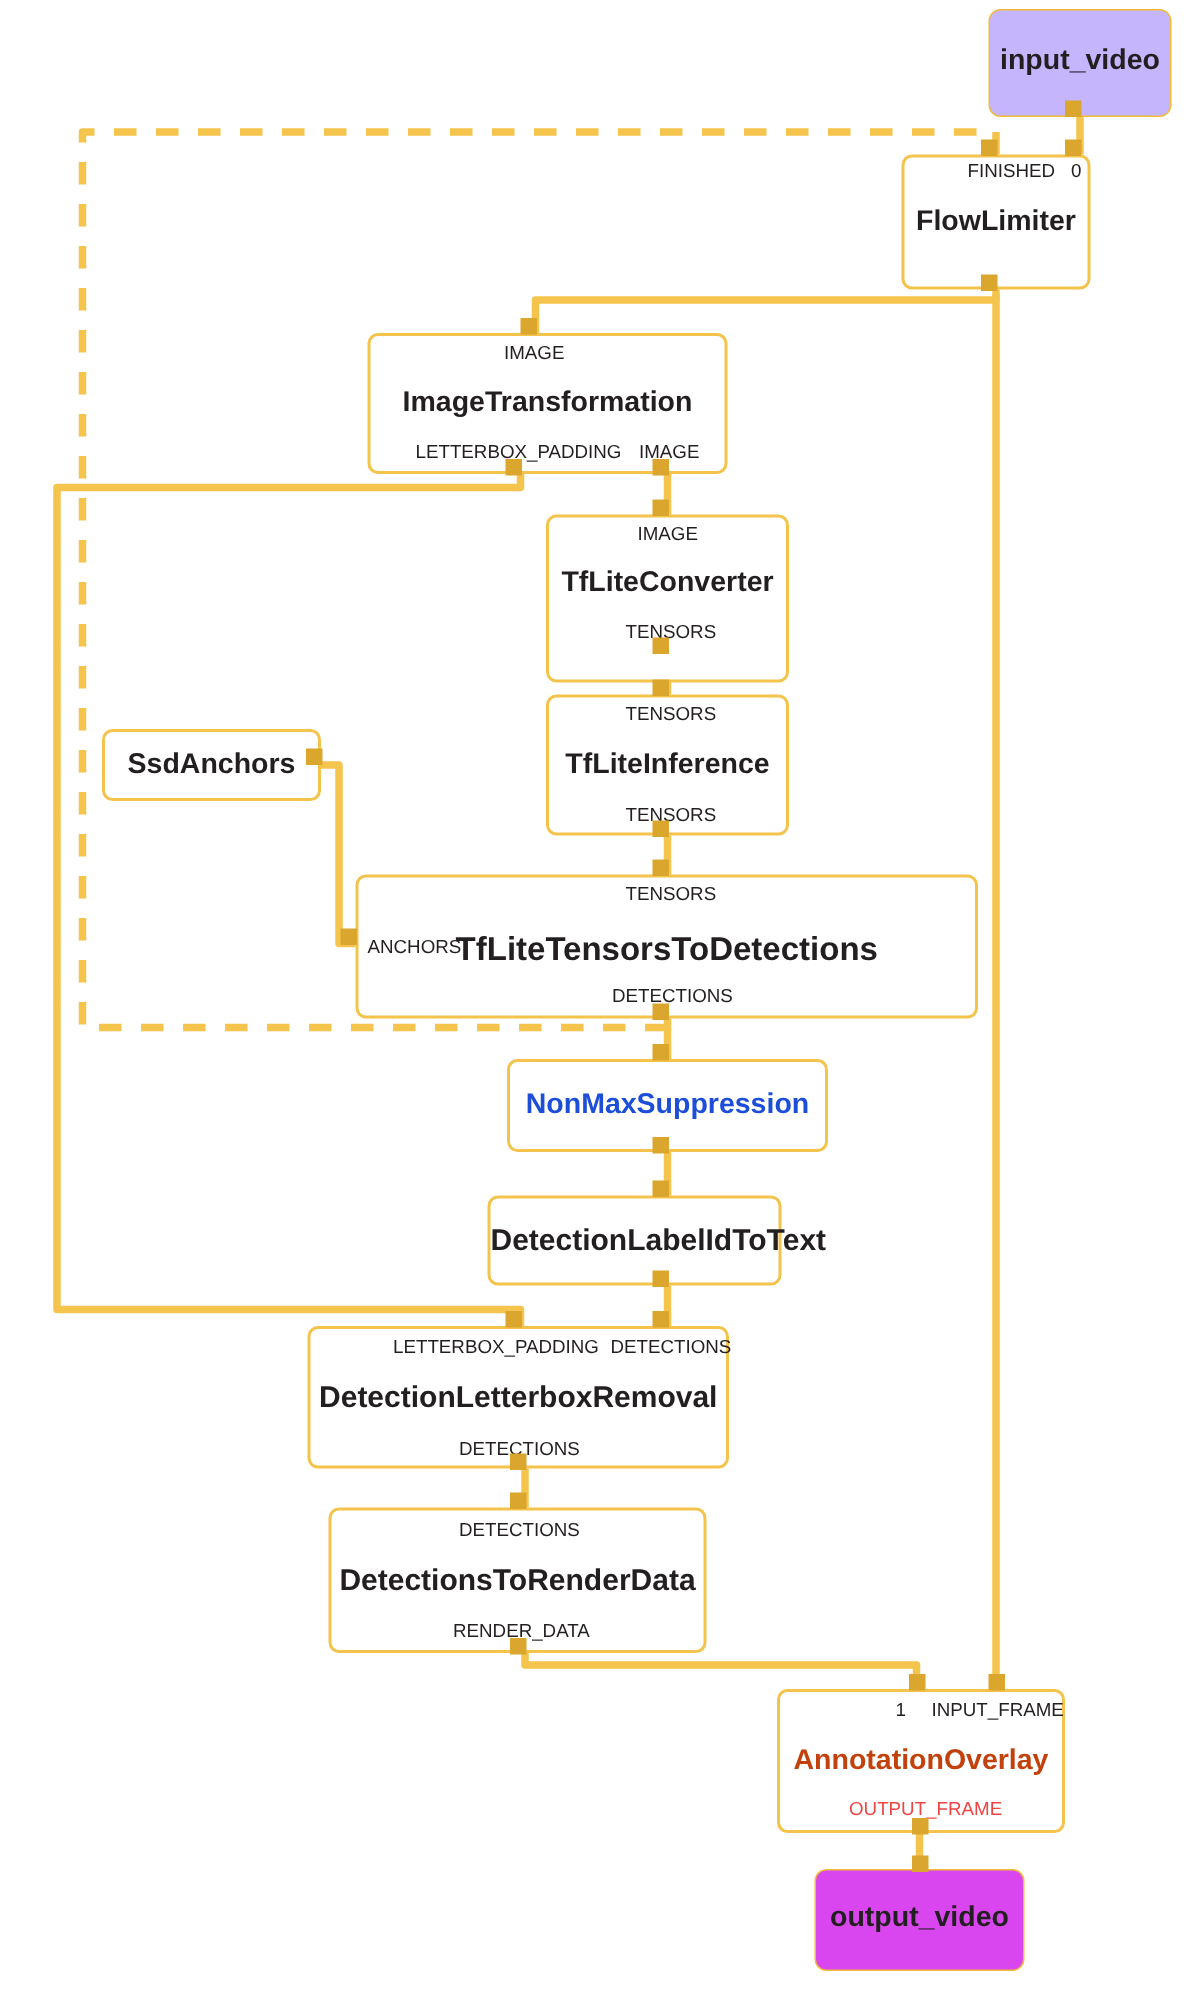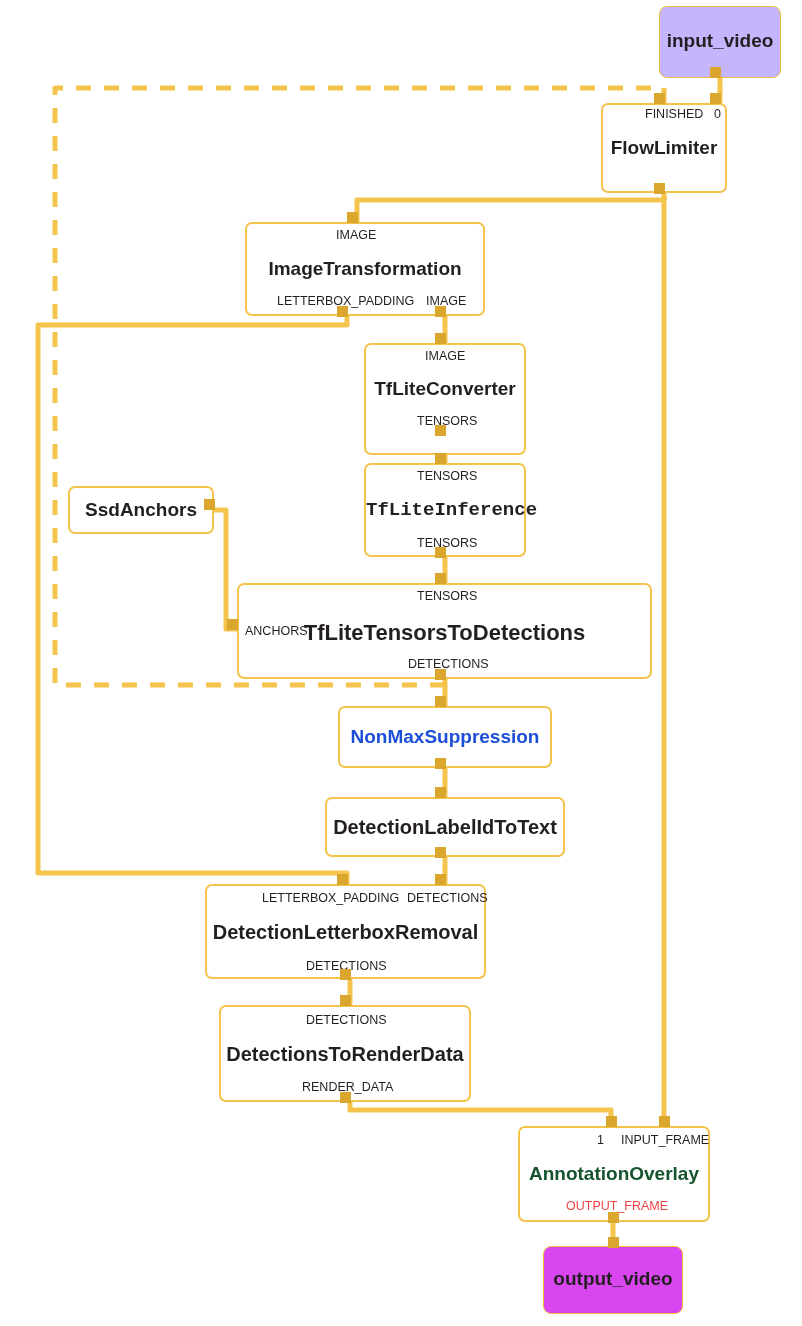--- a/index.html
+++ b/index.html
@@ -122,43 +122,43 @@
       </div>
       <div class="node" style="left: 601px; top: 103px; width: 126px; height: 90px; border-color: rgb(244, 195, 76);">
         <div class="title" style="top: 32px; color: rgb(35, 31, 32); font-size: 19px;">FlowLimiter</div>
       </div>
       <div class="node" style="left: 245px; top: 222px; width: 240px; height: 94px; border-color: rgb(244, 195, 76);">
         <div class="title" style="top: 34px; color: rgb(35, 31, 32); font-size: 19px;">ImageTransformation</div>
       </div>
       <div class="node" style="left: 364px; top: 343px; width: 162px; height: 112px; border-color: rgb(244, 195, 76);">
         <div class="title" style="top: 33px; color: rgb(35, 31, 32); font-size: 19px;">TfLiteConverter</div>
       </div>
-      <div class="node" style="left: 364px; top: 463px; width: 162px; height: 94px; border-color: rgb(244, 195, 76); font-family: Liberation Mono, monospace;">
+      <div class="node" style="left: 364px; top: 463px; width: 162px; height: 94px; border-color: rgb(244, 195, 76);">
         <div class="title" style="top: 34px; color: rgb(35, 31, 32); font-size: 19px;">TfLiteInference</div>
       </div>
       <div class="node" style="left: 68px; top: 486px; width: 146px; height: 48px; border-color: rgb(244, 195, 76);">
         <div class="title" style="top: 11px; color: rgb(35, 31, 32); font-size: 19px;">SsdAnchors</div>
       </div>
       <div class="node" style="left: 237px; top: 583px; width: 415px; height: 96px; border-color: rgb(244, 195, 76);">
         <div class="title" style="top: 35px; color: rgb(35, 31, 32); font-size: 22px;">TfLiteTensorsToDetections</div>
       </div>
       <div class="node" style="left: 338px; top: 706px; width: 214px; height: 62px; border-color: rgb(244, 195, 76);">
         <div class="title" style="top: 18px; color: #1d4ed8; font-size: 19px;">NonMaxSuppression</div>
       </div>
-      <div class="node" style="left: 325px; top: 797px; width: 240px; height: 60px; border-color: rgb(244, 195, 76);">
+      <div class="node" style="left: 325px; top: 797px; width: 196px; height: 60px; border-color: rgb(244, 195, 76);">
         <div class="title" style="top: 17px; color: rgb(35, 31, 32); font-size: 20px;">DetectionLabelIdToText</div>
       </div>
       <div class="node" style="left: 205px; top: 884px; width: 281px; height: 95px; border-color: rgb(244, 195, 76);">
         <div class="title" style="top: 34.5px; color: rgb(35, 31, 32); font-size: 20px;">DetectionLetterboxRemoval</div>
       </div>
       <div class="node" style="left: 219px; top: 1005px; width: 252px; height: 97px; border-color: rgb(244, 195, 76);">
         <div class="title" style="top: 35.5px; color: rgb(35, 31, 32); font-size: 20px;">DetectionsToRenderData</div>
       </div>
       <div class="node" style="left: 518px; top: 1126px; width: 192px; height: 96px; border-color: rgb(244, 195, 76);">
-        <div class="title" style="top: 35px; color: #14532d; font-size: 19px;">AnnotationOverlay</div>
+        <div class="title" style="top: 35px; color: #c2410c; font-size: 19px;">AnnotationOverlay</div>
       </div>
       <div class="node io" style="left: 543px; top: 1246px; width: 140px; height: 68px; background: #d946ef;">
         <div class="title" style="top: 21px; color: rgb(35, 31, 32); font-size: 19px;">output_video</div>
       </div>
     </div>
   <div id="labels-layer">
       <div class="port-label" style="left: 645px; top: 107px; color: rgb(35, 31, 32);">FINISHED</div>
       <div class="port-label" style="left: 714px; top: 107px; color: rgb(35, 31, 32);">0</div>
       <div class="port-label" style="left: 336px; top: 228px; color: rgb(35, 31, 32);">IMAGE</div>
       <div class="port-label" style="left: 277px; top: 294px; color: rgb(35, 31, 32);">LETTERBOX_PADDING</div>

